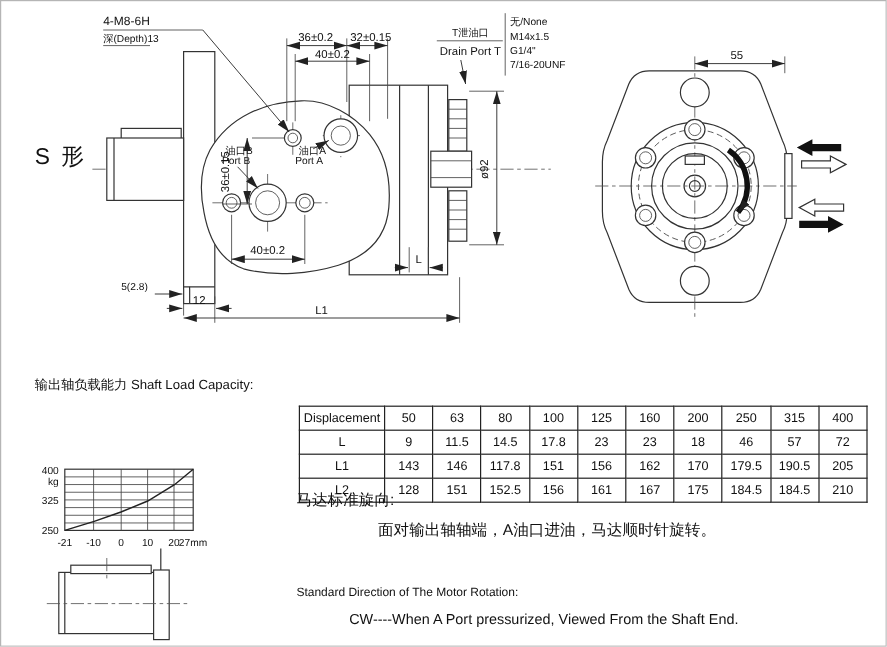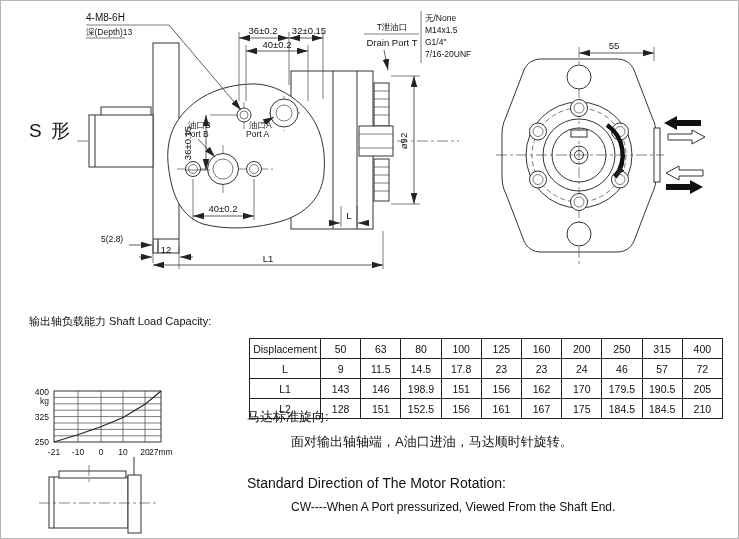--- a/index.html
+++ b/index.html
@@ -17,22 +17,22 @@
   .blk{fill:#111;stroke:none}
   .arrow-w{fill:#fff;stroke:#333;stroke-width:1}
   #dim-table{position:absolute;left:248px;top:337px;border-collapse:collapse;table-layout:fixed;width:474px}
   #dim-table th,#dim-table td{border:1px solid #222;font-size:10.5px;font-weight:400;text-align:center;
     padding:3px 2px;height:13px;white-space:nowrap}
   #dim-table tr > *:first-child{width:66px}
   .load-block{position:absolute;left:28px;top:312px;font-size:11px;line-height:17px;white-space:nowrap}
   .load-block .ind{padding-left:26px}
   .load-block .val{margin-left:10px}
   .rot-block{position:absolute;left:246px;top:407px;width:480px;font-size:13px;white-space:nowrap}
-  .rot-cn-body{margin-left:44px;margin-top:7px}
-  .rot-en-title{margin-top:24px;font-size:14px}
+  .rot-cn-body{margin-left:68px;margin-top:7px}
+  .rot-en-title{margin-top:38px;font-size:10px}
   .rot-en-body{margin-left:44px;margin-top:9px;font-size:12px}
 </style>
 </head>
 <body>
 
 <div class="canvas">
 
 <svg width="739" height="539" viewBox="0 0 739 539">
   <defs>
     <marker id="ar" viewBox="0 0 10 6" refX="10" refY="3" markerWidth="11" markerHeight="7" orient="auto-start-reverse" markerUnits="userSpaceOnUse">
@@ -297,30 +297,30 @@
           <th>400</th>
         </tr>
         <tr>
           <td>L</td>
           <td>9</td>
           <td>11.5</td>
           <td>14.5</td>
           <td>17.8</td>
           <td>23</td>
           <td>23</td>
-          <td>24</td>
+          <td>18</td>
           <td>46</td>
           <td>57</td>
           <td>72</td>
         </tr>
         <tr>
           <td>L1</td>
           <td>143</td>
           <td>146</td>
-          <td>198.9</td>
+          <td>117.8</td>
           <td>151</td>
           <td>156</td>
           <td>162</td>
           <td>170</td>
           <td>179.5</td>
           <td>190.5</td>
           <td>205</td>
         </tr>
         <tr>
           <td>L2</td>

